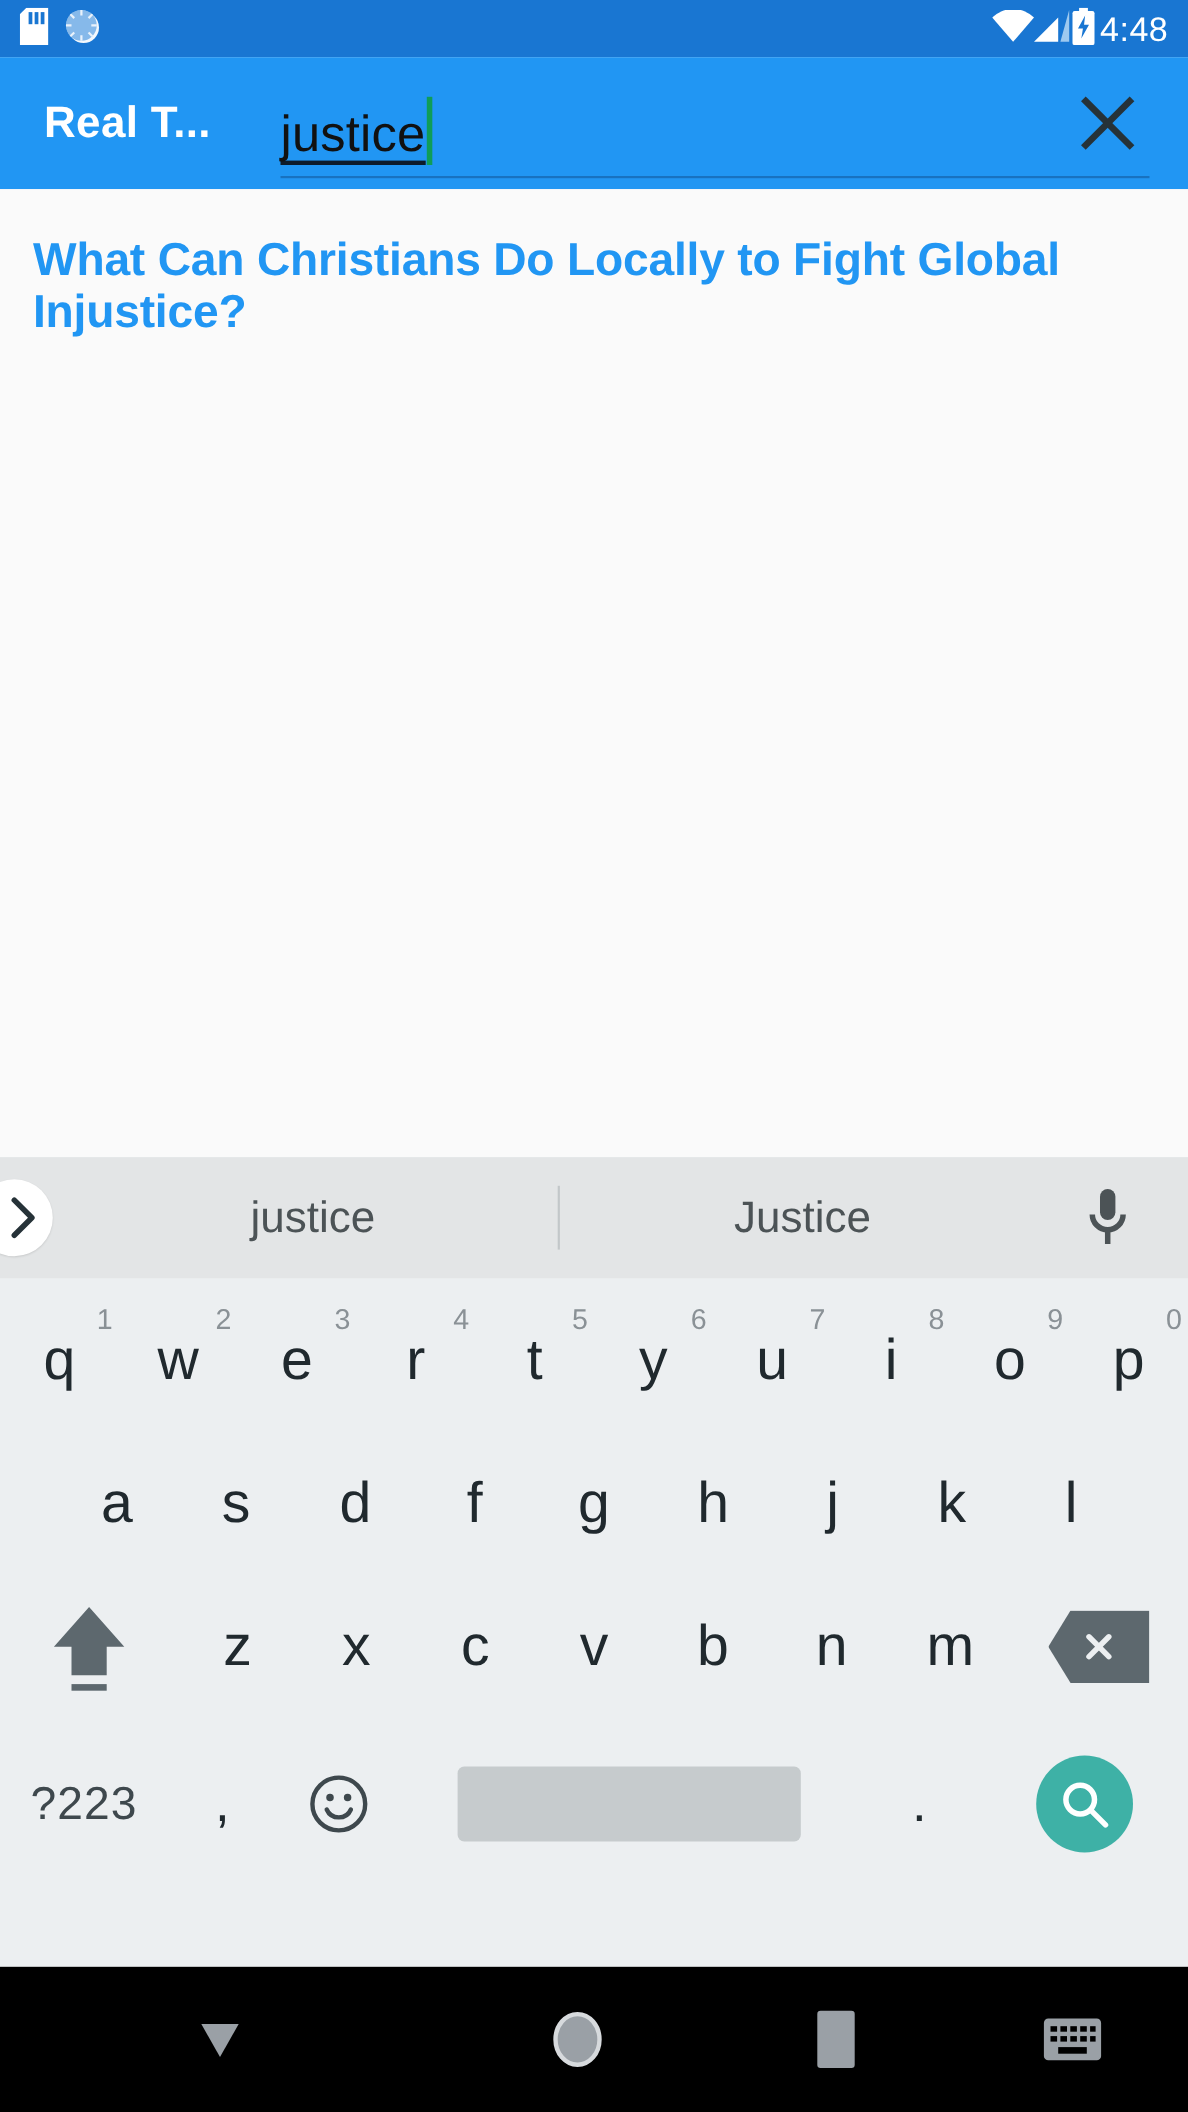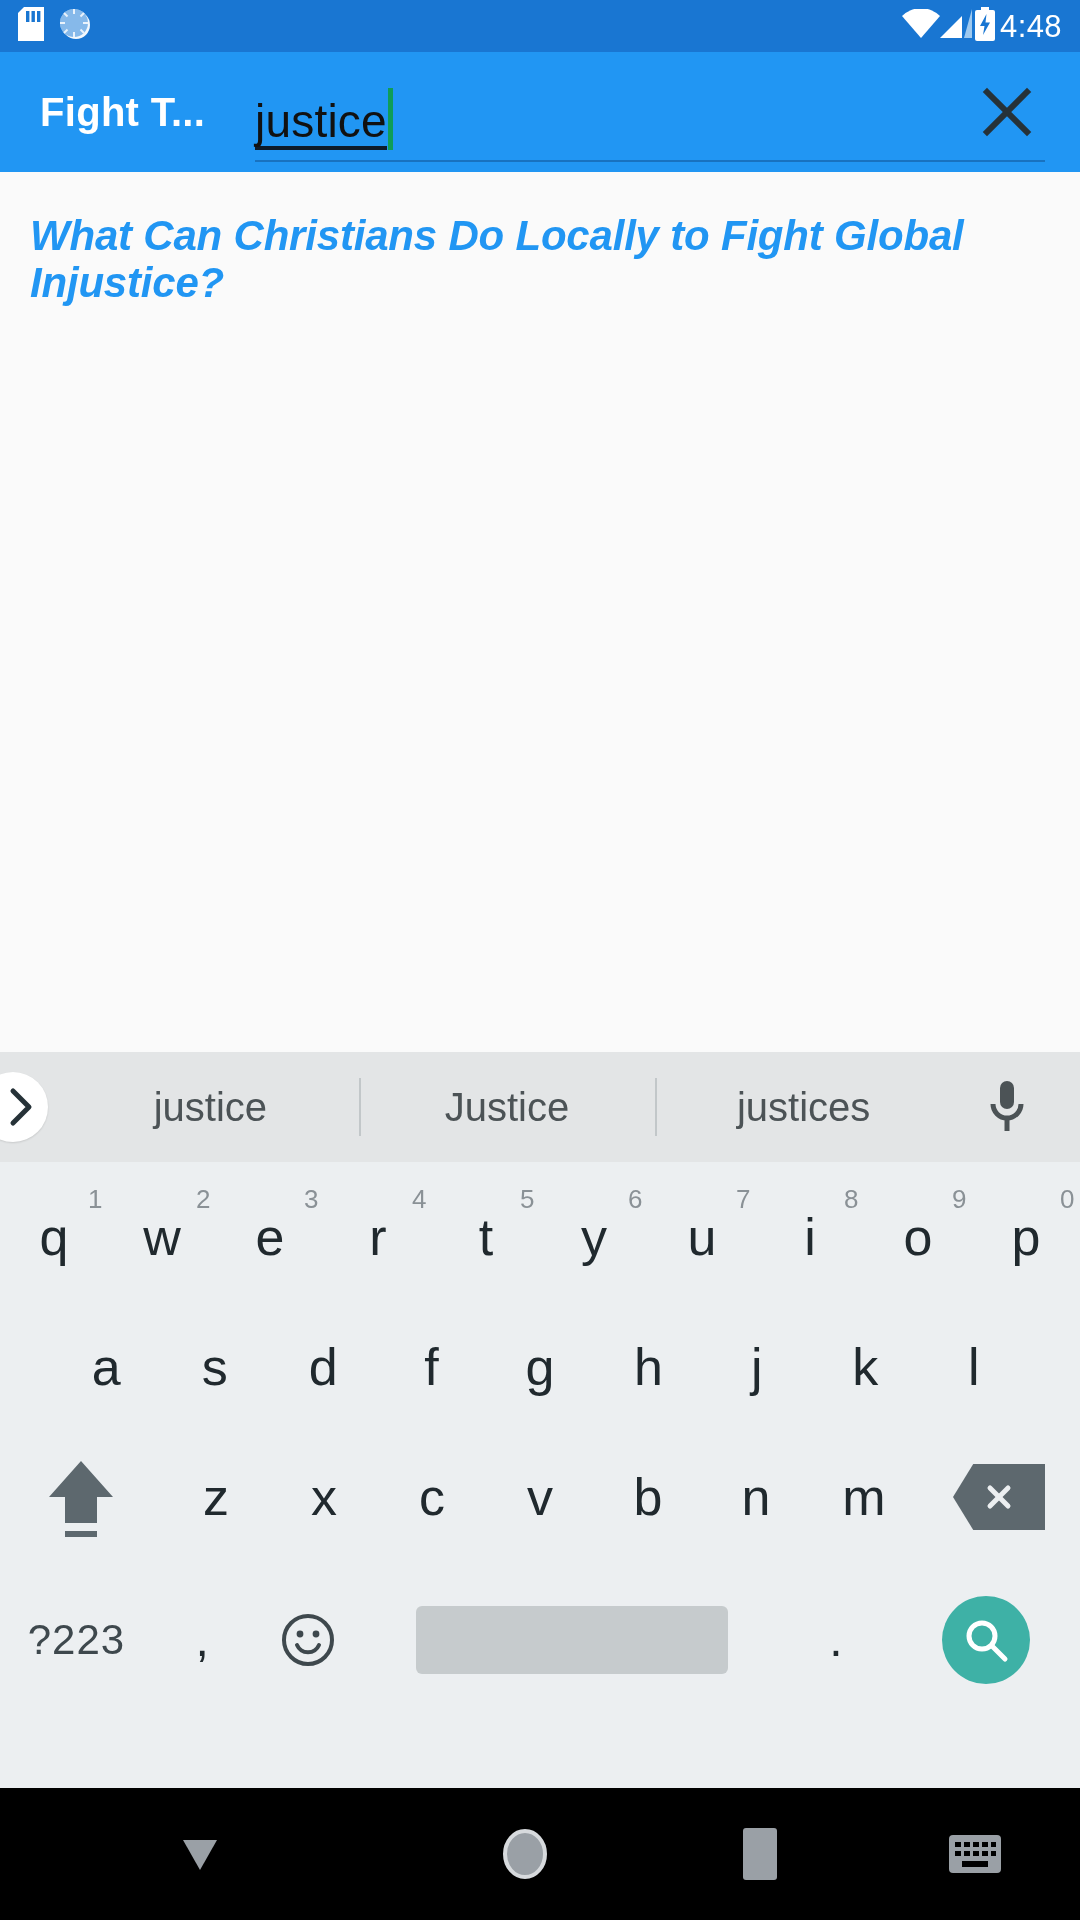--- a/index.html
+++ b/index.html
@@ -59,21 +59,20 @@
 
   
   #content{
     position:absolute; top:172px; left:0; width:1080px; height:880px;
     background:#fafafa; padding:40px 30px 0 30px;
   }
   #result-item{ cursor:pointer; }
   #result-title{
     color:#2196f3; font-size:42px; font-weight:bold; line-height:1.12;
     letter-spacing:-.2px;
-    font-style:italic;
   }
   #result-date{
     color:#2196f3; font-size:31px; margin-top:44px; letter-spacing:.1px;
   }
 
   
   #keyboard{
     position:absolute; top:1052px; left:0; width:1080px; height:736px;
     background:#eceff1;
   }
@@ -201,21 +200,21 @@
         <rect x="7" y="0" width="8" height="4" fill="#fff"></rect>
         <rect x="1" y="3" width="20" height="31" rx="2" fill="#fff"></rect>
         <path d="M12.5 7 L6 19 L10.5 19 L9 28 L16 15.5 L11.5 15.5 Z" fill="#1976d2"></path>
       </svg>
     </span>
     <span id="status-clock">4:48</span>
   </div>
 </div>
 
 <div id="toolbar">
-  <div id="app-title">Fight T...</div>
+  <div id="app-title">Real T...</div>
 
   <div id="search-field-wrap">
     <div id="search-underline"></div>
     <div id="search-input-row">
       <span id="search-text" title="Search">justice</span>
       <span id="search-caret"></span>
     </div>
   </div>
 
   <div id="clear-search-button">
@@ -236,21 +235,20 @@
 
   <div id="suggestion-strip">
     <div id="expand-suggestions-button">
       <svg width="26" height="40" viewBox="0 0 26 40">
         <polyline points="4,4 20,20 4,36" fill="none" stroke="#263238" stroke-width="5" stroke-linecap="round" stroke-linejoin="round"></polyline>
       </svg>
     </div>
     <div id="suggestions">
       <div class="suggestion">justice</div>
       <div class="suggestion">Justice</div>
-      <div class="suggestion">justices</div>
     </div>
     <div id="voice-input-button">
       <svg width="42" height="56" viewBox="0 0 42 56">
         <rect x="14" y="2" width="14" height="28" rx="7" fill="#4c5356"></rect>
         <path d="M7 25 a14 14 0 0 0 28 0" fill="none" stroke="#4c5356" stroke-width="5"></path>
         <line x1="21" y1="39" x2="21" y2="52" stroke="#4c5356" stroke-width="5"></line>
       </svg>
     </div>
   </div>
 

